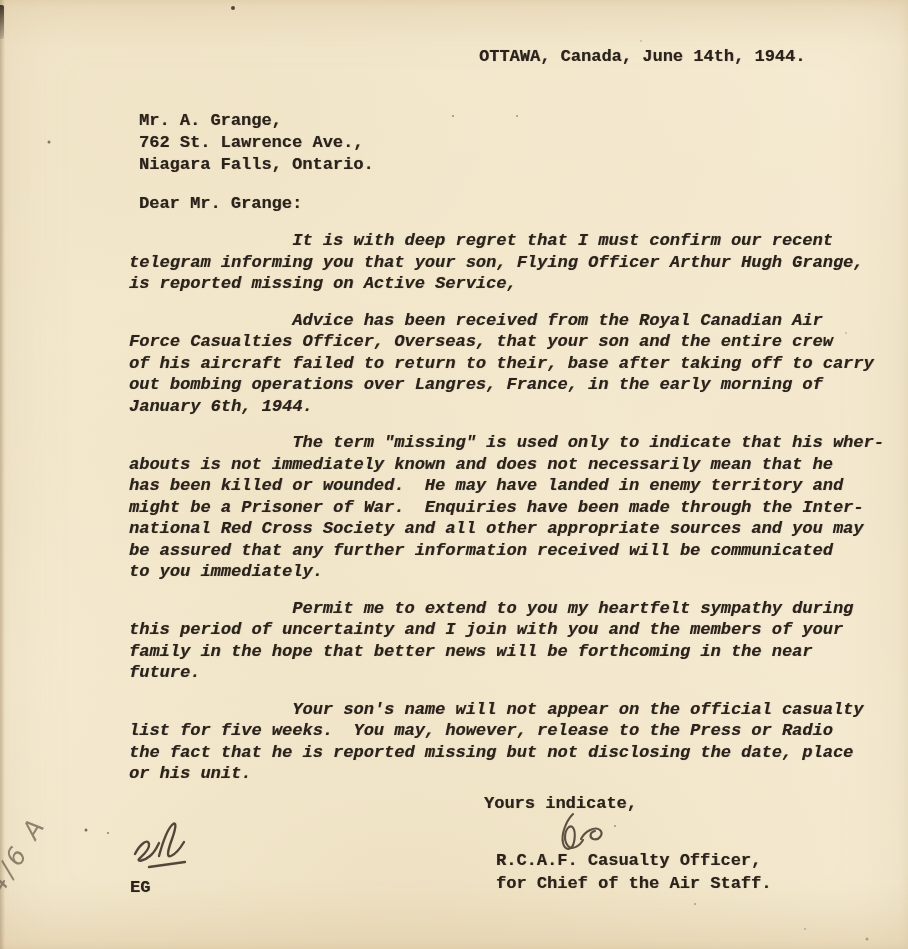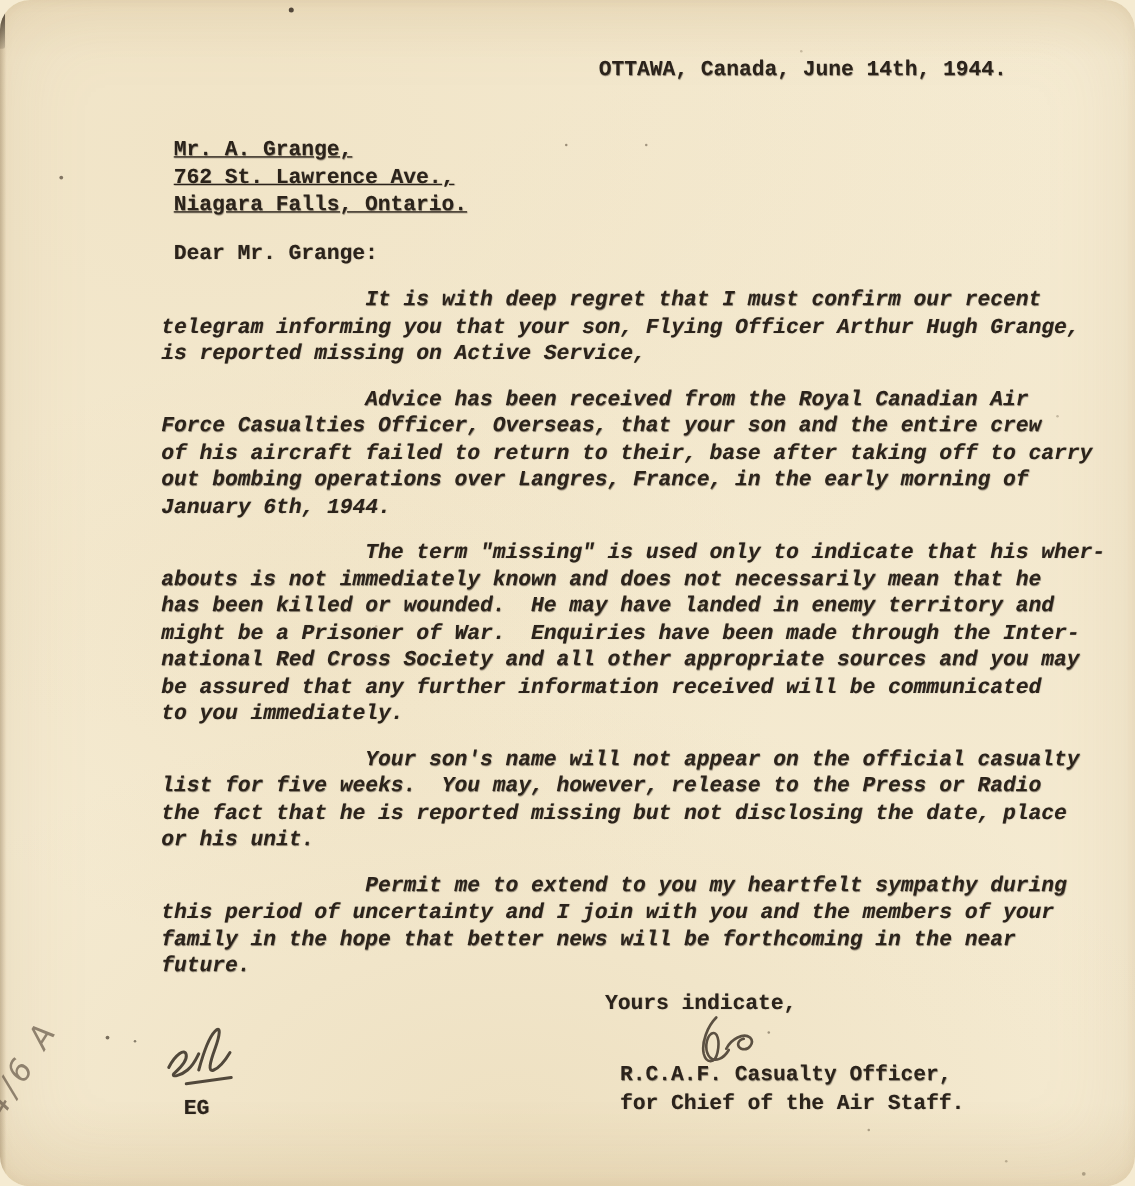--- a/index.html
+++ b/index.html
@@ -18,41 +18,40 @@
       radial-gradient(120% 80% at 85% 45%, rgba(241,229,201,0.45), transparent 55%),
       radial-gradient(100% 60% at 45% 95%, rgba(228,210,172,0.42), transparent 60%),
       radial-gradient(60% 40% at 30% 55%, rgba(233,216,180,0.35), transparent 65%),
       linear-gradient(to bottom, rgba(224,203,162,0.30), rgba(224,203,162,0) 5%,
                       rgba(224,203,162,0) 93%, rgba(220,198,156,0.30)),
       var(--paper, #f5ebd2);
     box-shadow:
       inset 0 0 70px rgba(170,138,88,0.17),
       inset 0 0 10px rgba(160,128,78,0.13);
     font-family: "Liberation Mono", "DejaVu Sans Mono", monospace;
-    border-radius: 24px;
   }
   
   .type, .para {
     white-space: pre;
     font-family: "Liberation Mono", "DejaVu Sans Mono", monospace;
     font-weight: 700;
     font-size: 17px;
     line-height: 21.5px;
     color: var(--ink, #2b231b);
     text-shadow: 0.4px 0.4px 0.7px rgba(43,35,27,0.55);
   }
   .type { position: absolute; }
   .dateline        { left: 479px; top: 46px; }
-  .recipient       { left: 139px; top: 110px; line-height: 22px; text-decoration: underline; }
+  .recipient       { left: 139px; top: 110px; line-height: 22px; }
   .salutation      { left: 139px; top: 193px; }
   .body            { position: absolute; left: 129px; top: 230px; font-style: italic; }
   .para            { margin: 0 0 15px 0; }
   .closing         { left: 484px; top: 793px; }
   .signature-title { left: 484px; top: 850px; line-height: 22.5px; margin-left: 12px; }
-  .typist          { left: 147px; top: 877px; }
+  .typist          { left: 130px; top: 877px; }
 
   
   .signature-svg { position: absolute; left: 548px; top: 810px; }
   .initials-svg  { position: absolute; left: 128px; top: 819px; }
   .pencil {
     position: absolute;
     left: -16px; top: 893px;
     transform: rotate(-58deg);
     transform-origin: 0 50%;
     font-family: "DejaVu Sans", sans-serif;
@@ -122,28 +121,28 @@
 of his aircraft failed to return to their, base after taking off to carry
 out bombing operations over Langres, France, in the early morning of
 January 6th, 1944.</div>
       <div class="para">                The term "missing" is used only to indicate that his wher-
 abouts is not immediately known and does not necessarily mean that he
 has been killed or wounded.  He may have landed in enemy territory and
 might be a Prisoner of War.  Enquiries have been made through the Inter-
 national Red Cross Society and all other appropriate sources and you may
 be assured that any further information received will be communicated
 to you immediately.</div>
+      <div class="para">                Permit me to extend to you my heartfelt sympathy during
+this period of uncertainty and I join with you and the members of your
+family in the hope that better news will be forthcoming in the near
+future.</div>
       <div class="para">                Your son's name will not appear on the official casualty
 list for five weeks.  You may, however, release to the Press or Radio
 the fact that he is reported missing but not disclosing the date, place
 or his unit.</div>
-      <div class="para">                Permit me to extend to you my heartfelt sympathy during
-this period of uncertainty and I join with you and the members of your
-family in the hope that better news will be forthcoming in the near
-future.</div>
     </div>
 
   <div class="type closing">Yours indicate,</div>
 
   <svg class="signature-svg" width="64" height="44" viewBox="0 0 64 44">
     <path d="M25,4 C18,11 13,24 15,33 C17,41 24,41 26,32 C28,23 26,14 21,17
              C17,20 15,30 20,36 C24,40 31,37 35,30
              M33,29 C37,21 47,16 52,20 C56,24 51,31 45,29 C41,27 42,22 47,21" fill="none" stroke="#453b2f" stroke-width="2.1" stroke-linecap="round" opacity="0.88"></path>
   </svg>
 

